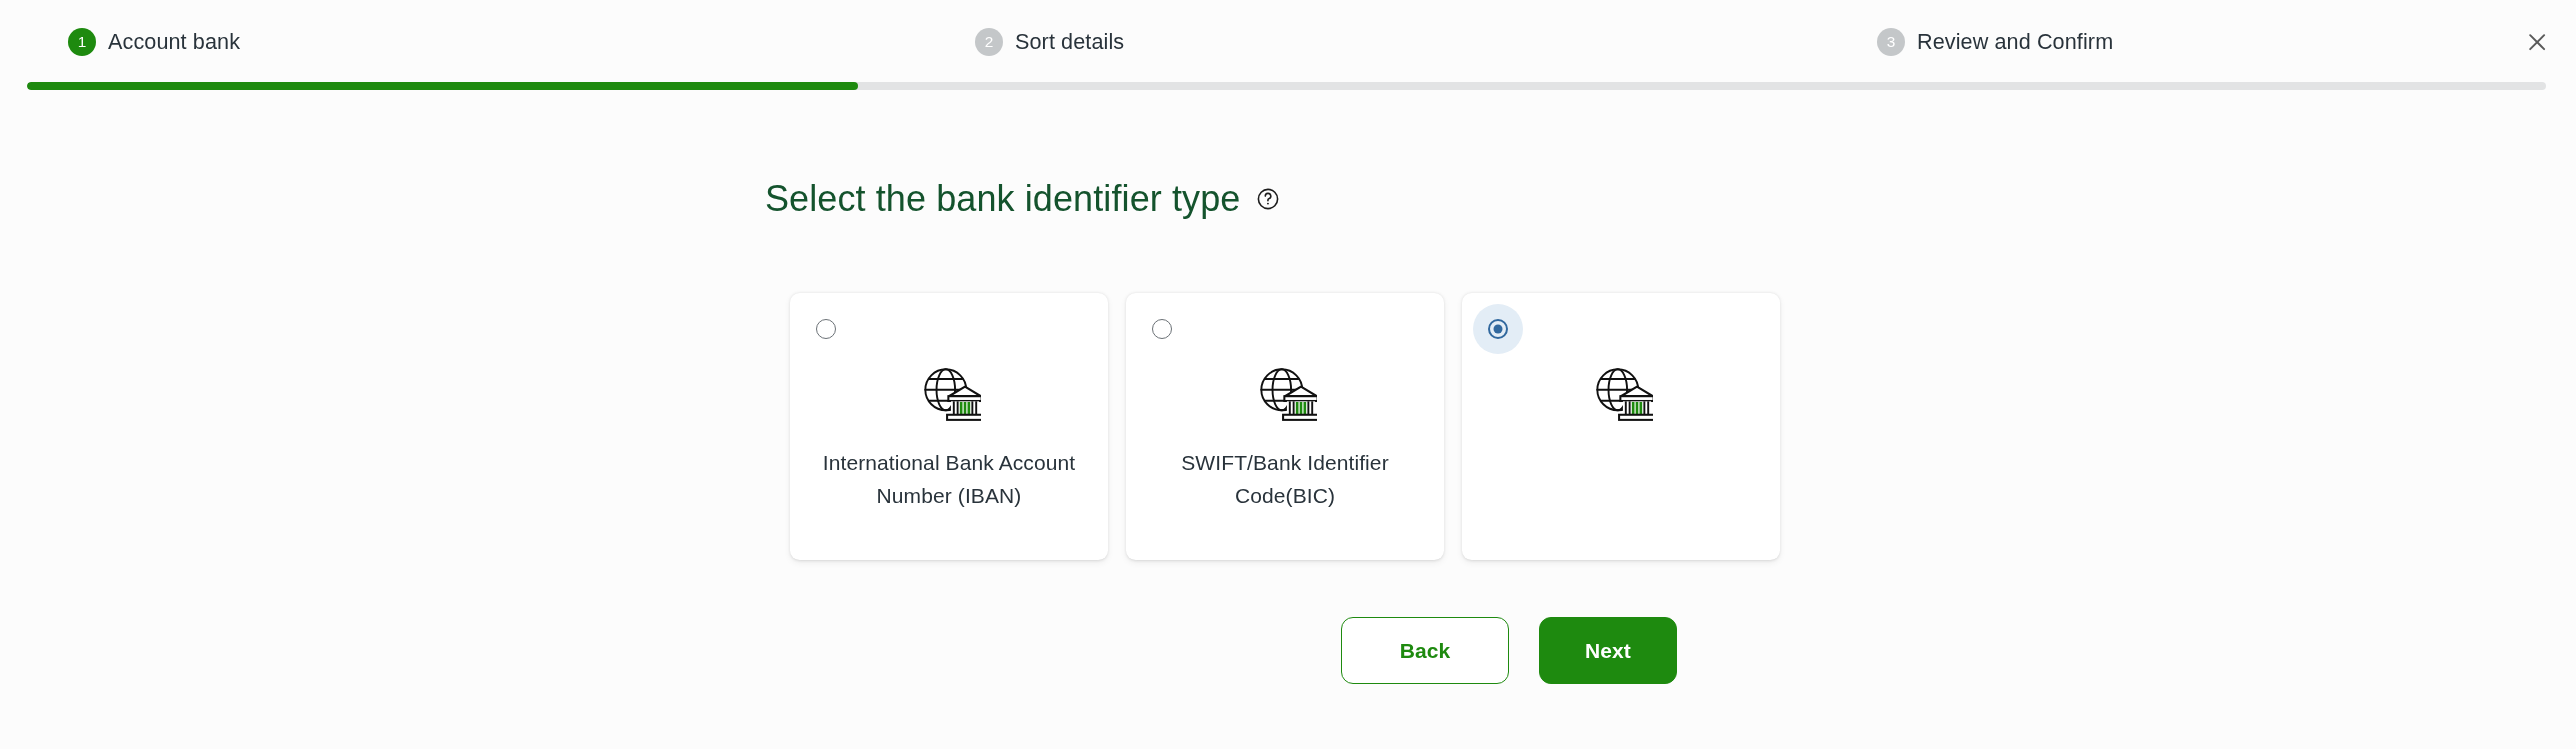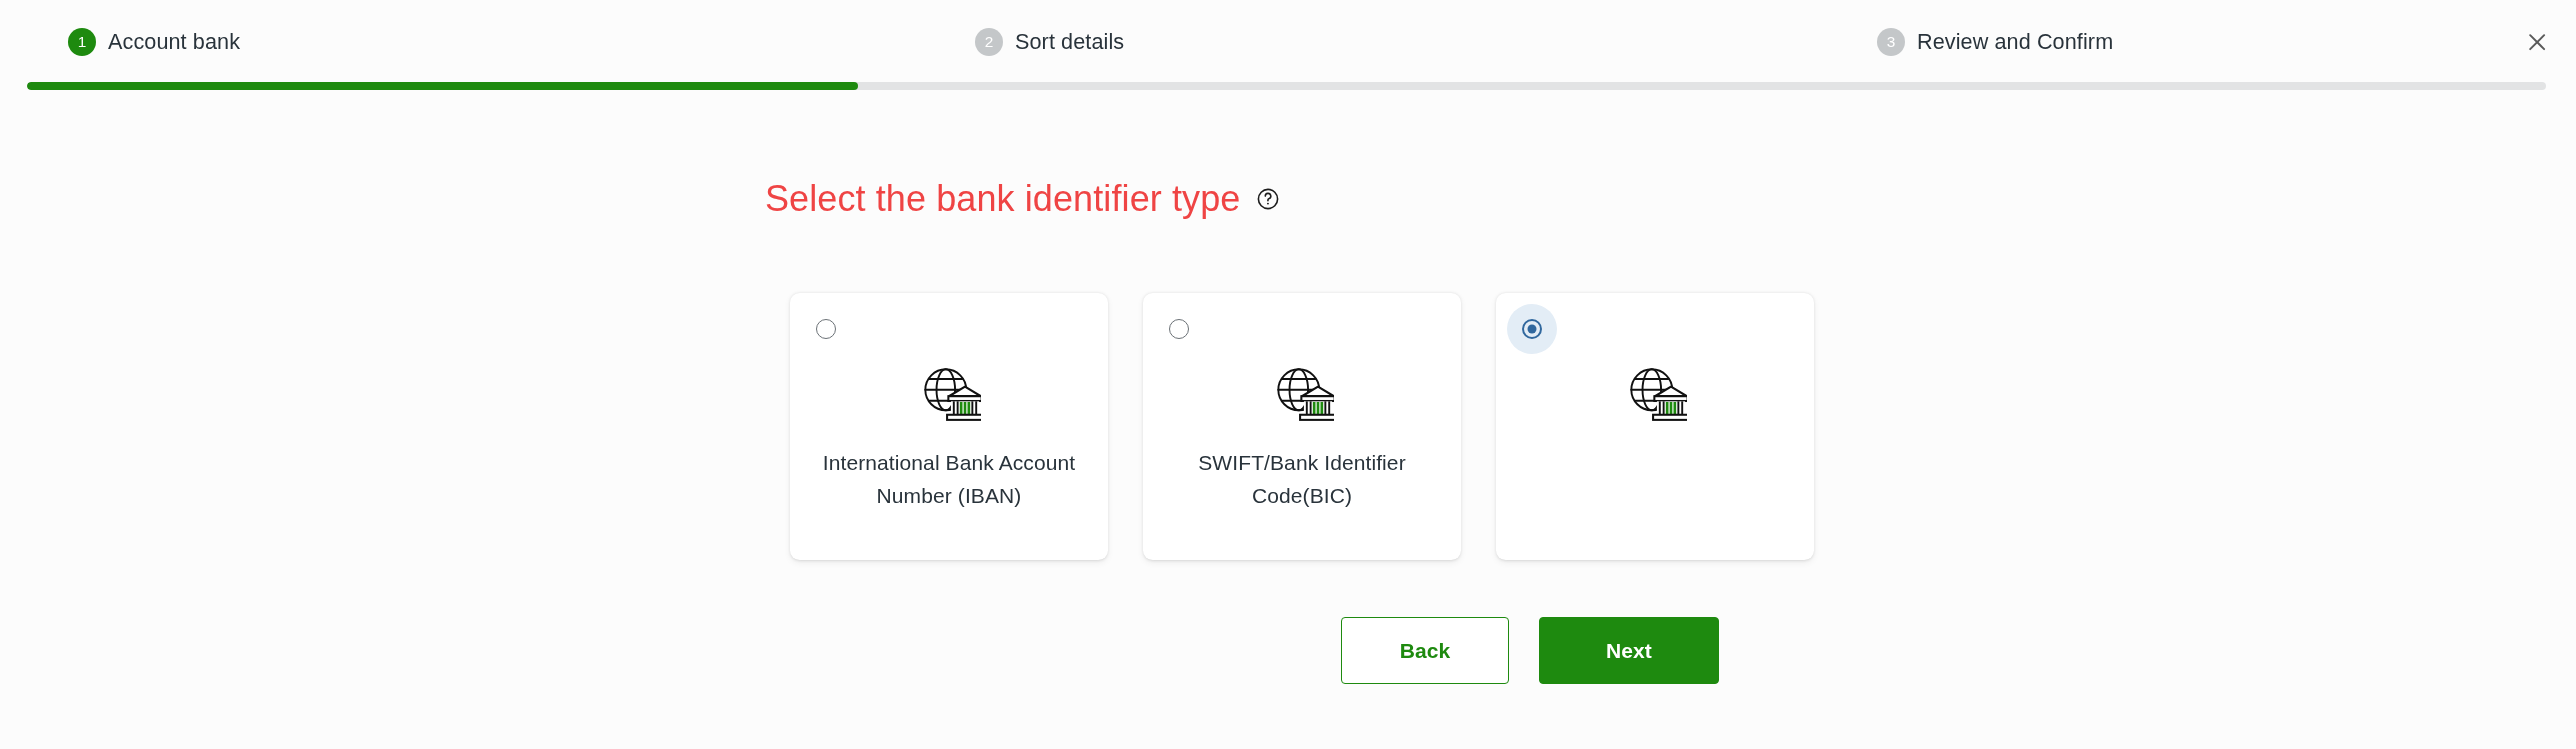--- a/index.html
+++ b/index.html
@@ -113,38 +113,38 @@
     position: absolute;
     left: 765px;
     top: 89px;
     display: flex;
     align-items: center;
     gap: 15.4px;
   }
   .heading-text {
     font-size: 36px;
     font-weight: 400;
-    color: #ef4444;
+    color: #14532d;
     letter-spacing: 0.1px;
     line-height: 1;
   }
   .help-icon {
     width: 24px;
     height: 24px;
     display: block;
     cursor: pointer;
   }
 
   
   .card-row {
     position: absolute;
     left: 790px;
     top: 201px;
     display: flex;
-    gap: 35px;
+    gap: 18px;
   }
 
   .option-card {
     position: relative;
     width: 318px;
     height: 267px;
     background: #ffffff;
     border-radius: 9.8px;
     box-shadow: 0 0.7px 2.8px rgba(0,0,0,0.10), 0 2.1px 7px rgba(0,0,0,0.06);
     cursor: pointer;
@@ -212,39 +212,39 @@
   .actions {
     position: absolute;
     left: 1341px;
     top: 525px;
     display: flex;
     gap: 30px;
   }
 
   .btn {
     height: 67px;
-    border-radius: 4px;
+    border-radius: 12px;
     font-size: 21px;
     font-weight: 700;
     letter-spacing: 0.1px;
     cursor: pointer;
     display: flex;
     align-items: center;
     justify-content: center;
     font-family: "Liberation Sans", sans-serif;
     padding: 0;
   }
   .btn-secondary {
     width: 168px;
     background: #ffffff;
     border: 1.4px solid #1e8a0f;
     color: #1e8a0f;
   }
   .btn-primary {
-    width: 180px;
+    width: 138px;
     background: #1e8a0f;
     border: 1.4px solid #1e8a0f;
     color: #ffffff;
   }
 </style>
 </head>
 <body>
 
 <div class="page">
 

